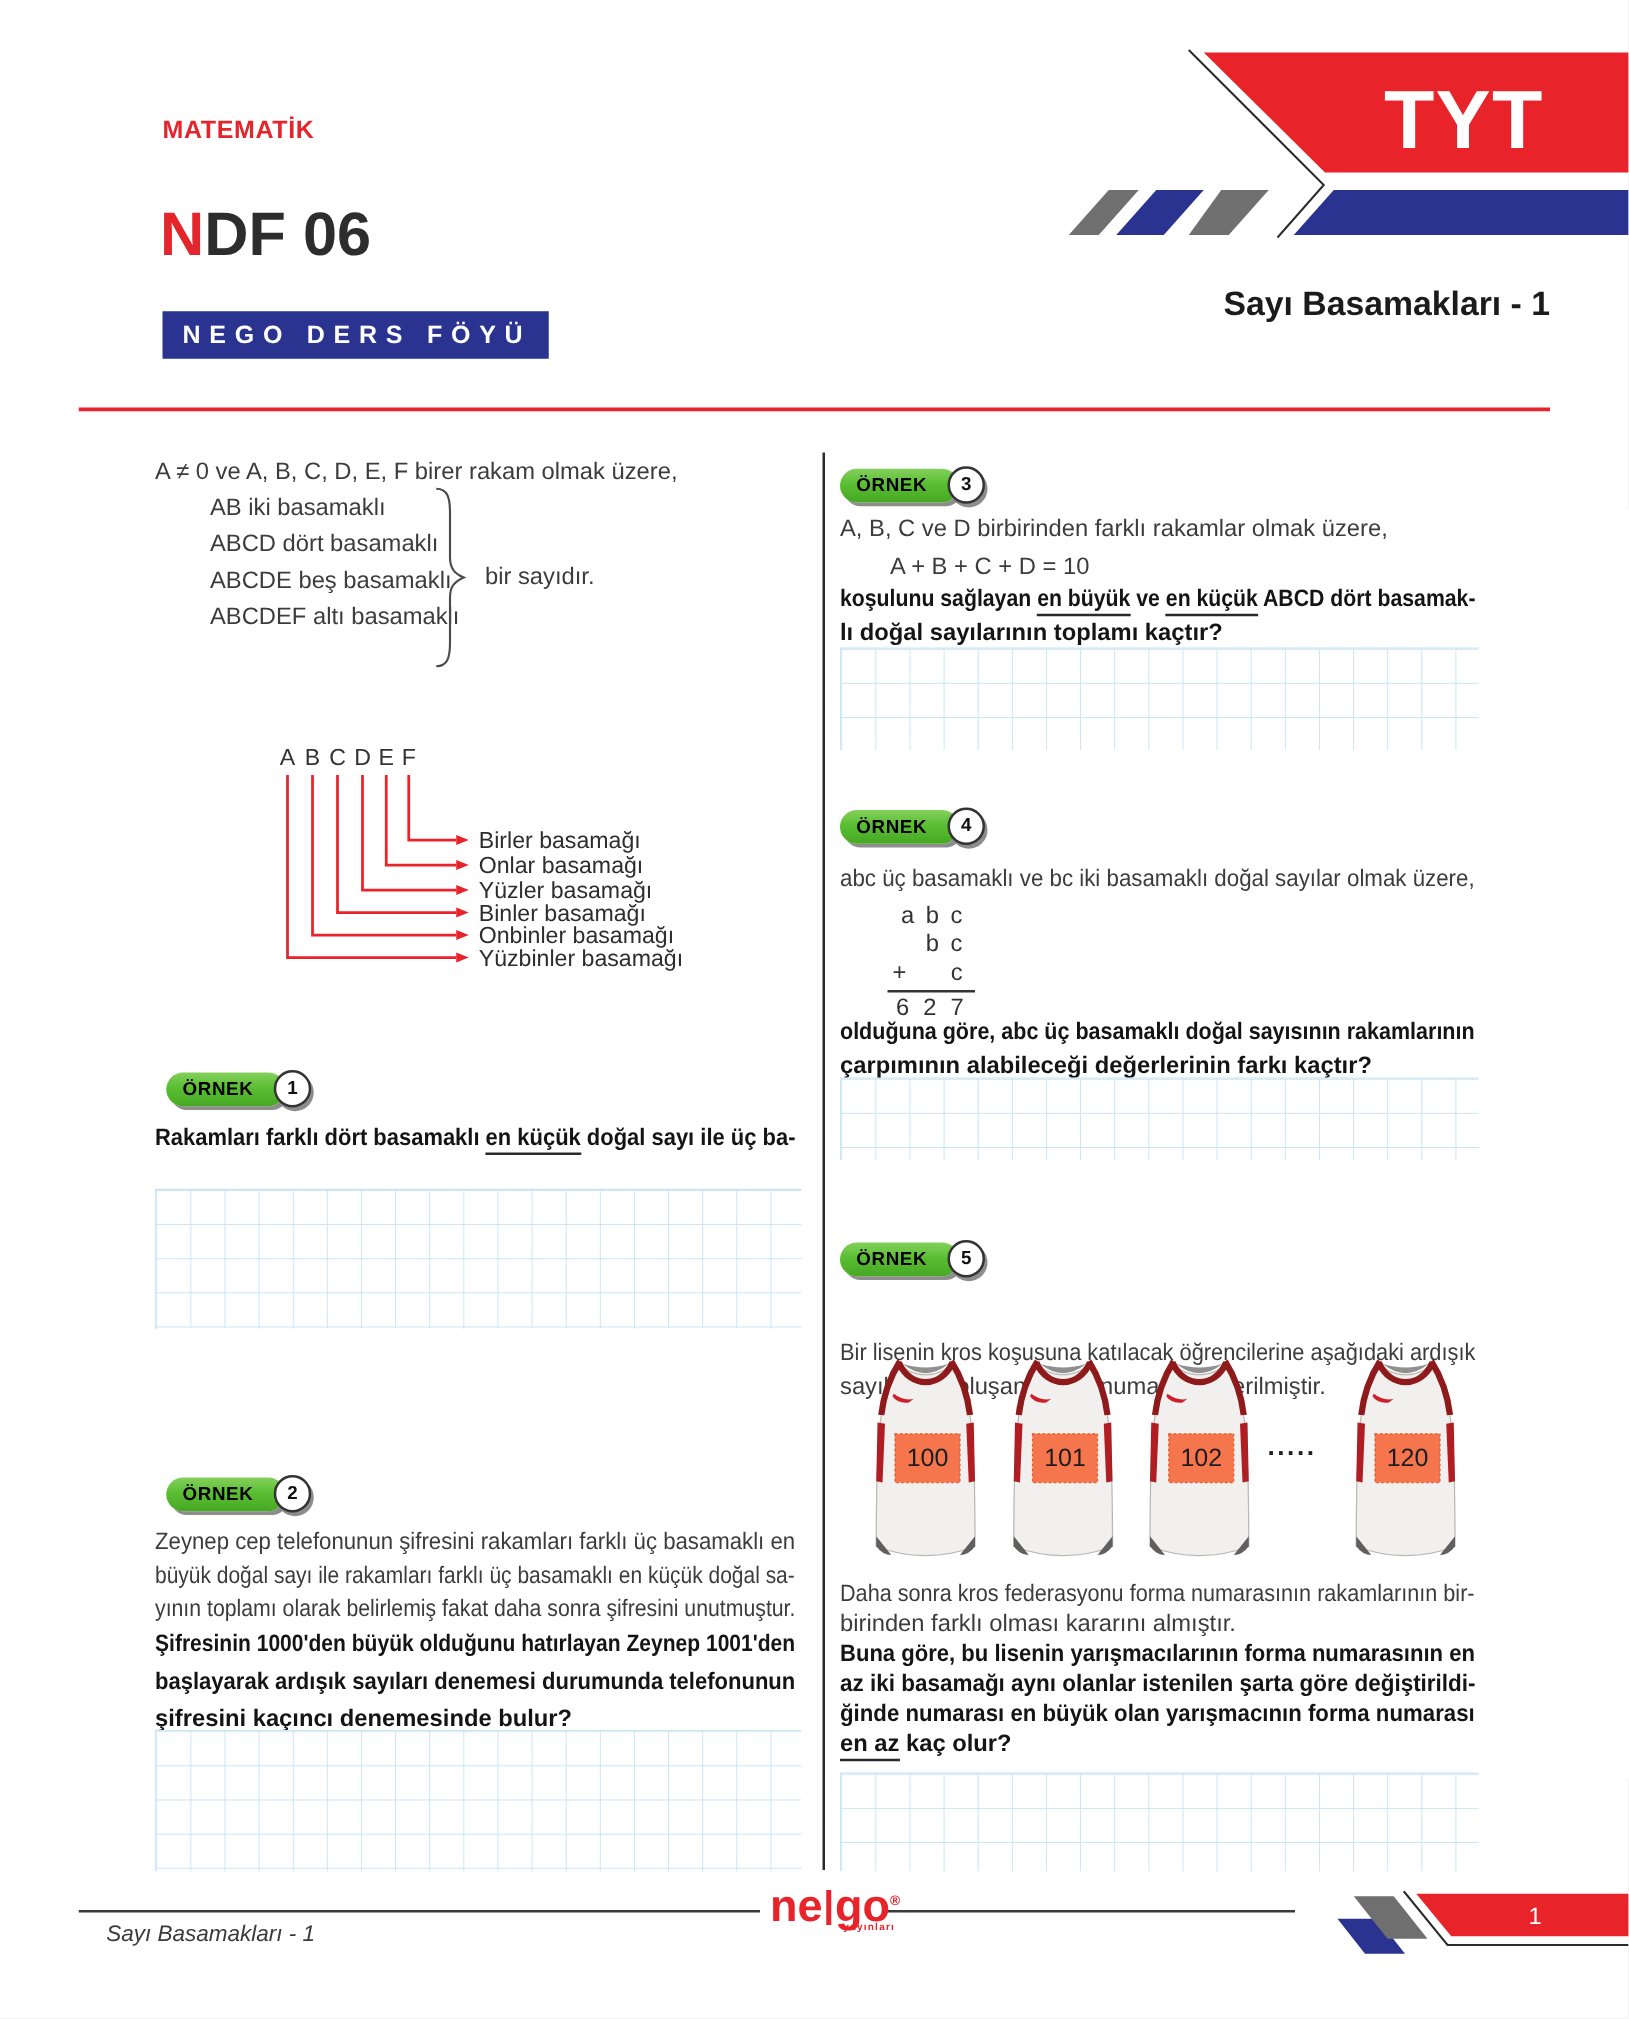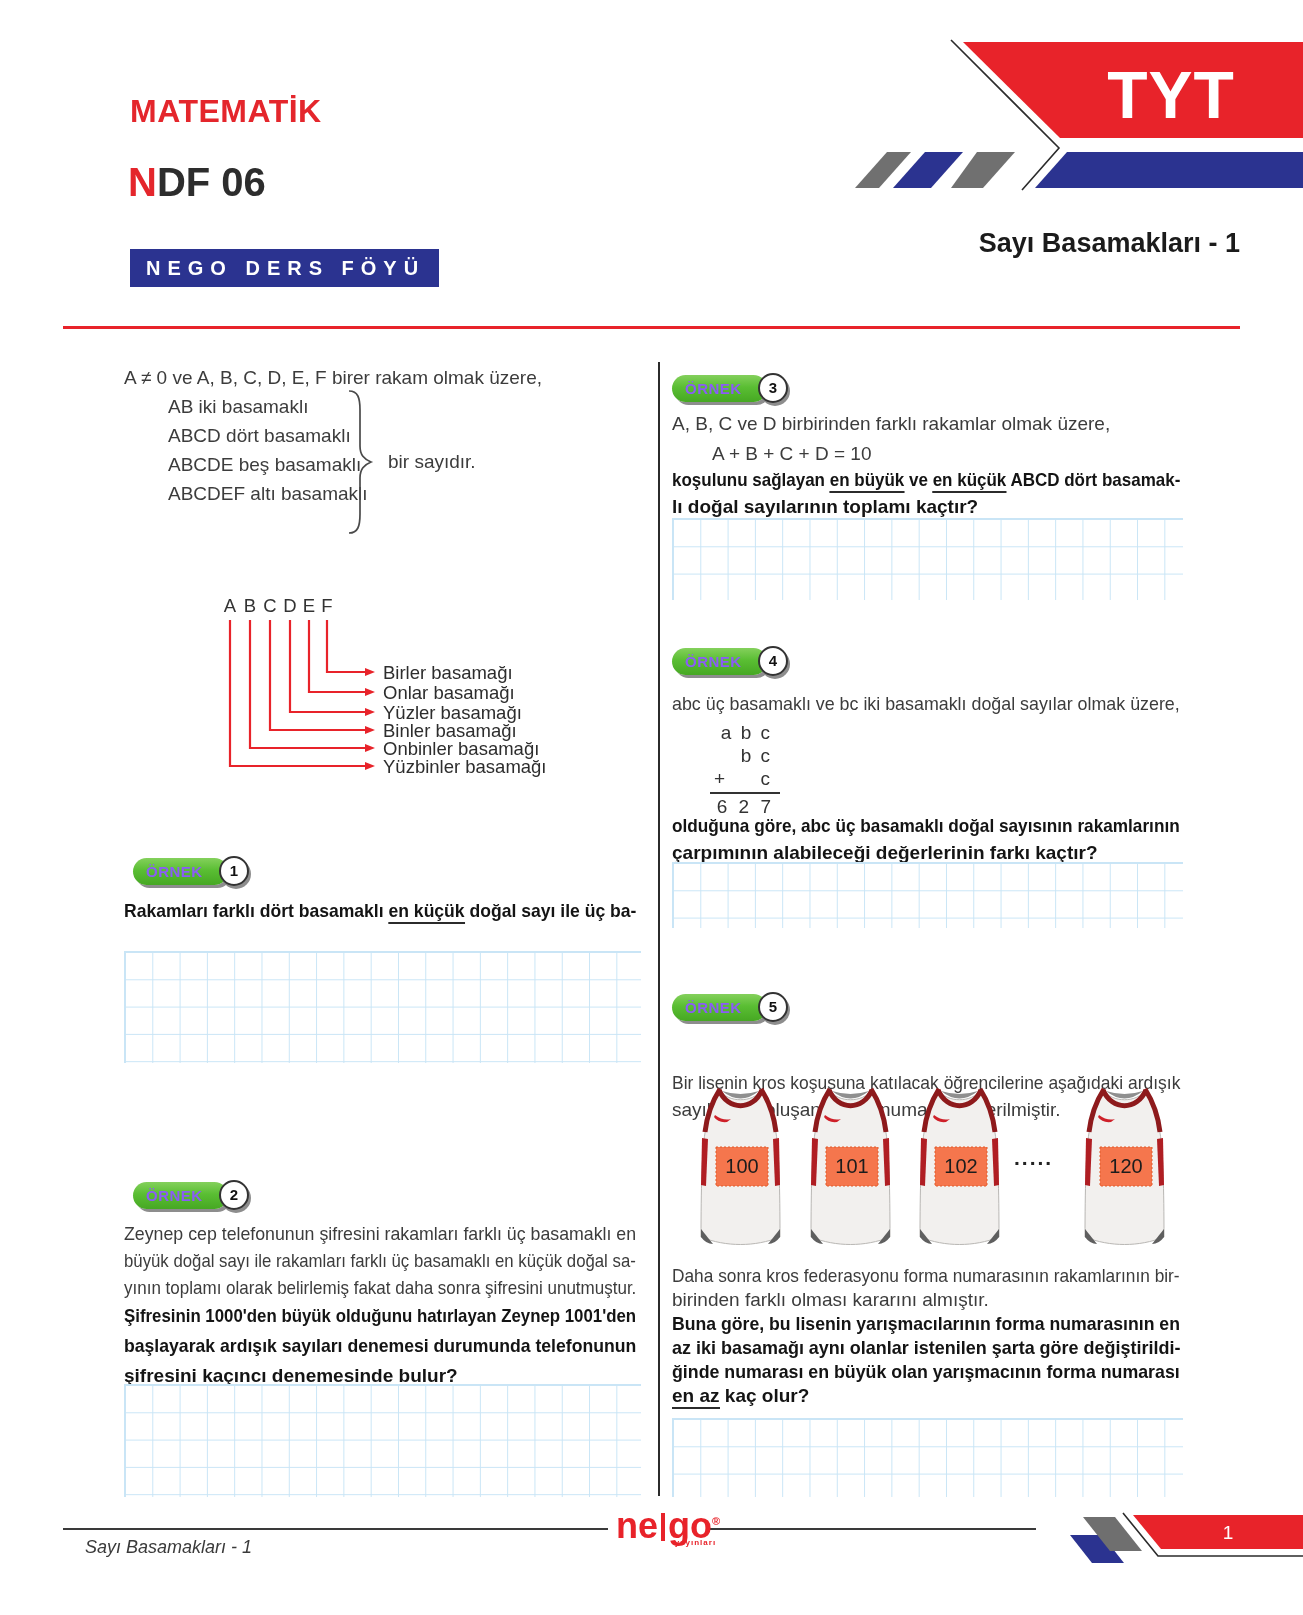--- a/index.html
+++ b/index.html
@@ -4,43 +4,43 @@
 <style>
   html,body { margin:0; padding:0; background:#e8e8e8; }
   .page {
     position:relative; width:1303px; height:1615px; margin:0 auto;
     background:#ffffff; overflow:hidden;
     font-family:"Liberation Sans", sans-serif; color:#3c3c3c;
   }
   .abs { position:absolute; }
 
   
-  .subject { font-size:32px; font-weight:bold; color:#E4262C; letter-spacing:0.5px; }
-  .code { font-size:40px; font-weight:bold; color:#2d2d2d; letter-spacing:0px; }
+  .subject { font-size:20px; font-weight:bold; color:#E4262C; letter-spacing:0.5px; }
+  .code { font-size:49px; font-weight:bold; color:#2d2d2d; letter-spacing:0px; }
   .code .n { color:#E4262C; }
   .series-badge {
     background:#2B3390; color:#fff; font-size:20px; font-weight:bold;
     letter-spacing:7px; padding:8px 14px 7px 16px;
   }
   .topic-title { font-size:27px; font-weight:bold; color:#1b1b1b; text-align:right; width:420px; }
   .header-rule { background:#E8232A; height:3px; }
 
   
   .tline { font-size:19px; line-height:27px; color:#3c3c3c; white-space:nowrap; }
   .bline { font-size:19px; line-height:27px; font-weight:bold; color:#141414; white-space:nowrap; }
   .u { border-bottom:2px solid #2b2b2b; padding-bottom:1px; }
 
   
   .ornek-badge { position:absolute; width:116px; height:31px; }
   .ornek-pill {
     position:absolute; left:0; top:2px; width:95px; height:27px; border-radius:14px;
     background:linear-gradient(180deg,#84D05C 0%,#5ABE33 45%,#46A823 100%);
     box-shadow:3px 3px 0 #8d8d8d;
   }
-  .ornek-pill-label { position:absolute; left:13px; top:7px; font-size:15px; font-weight:bold; color:#8b5cf6; letter-spacing:0.5px; }
+  .ornek-pill-label { position:absolute; left:13px; top:7px; font-size:15px; font-weight:bold; color:#000000; letter-spacing:0.5px; }
   .ornek-num {
     position:absolute; right:0; top:0; width:26px; height:26px; background:#fff;
     border:2px solid #333; border-radius:50%; text-align:center; line-height:26px;
     font-size:15px; font-weight:bold; color:#111; box-shadow:2px 3px 0 #8d8d8d;
   }
 
   
   .grid {
     background-image:
       linear-gradient(to right, #C9E5F6 1px, transparent 1px),

